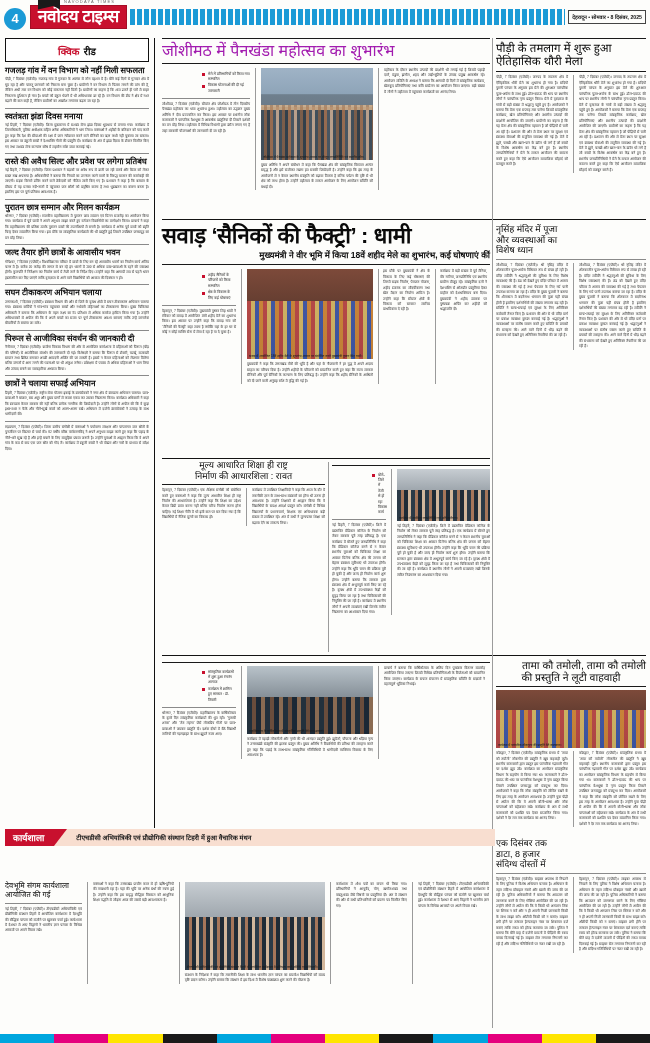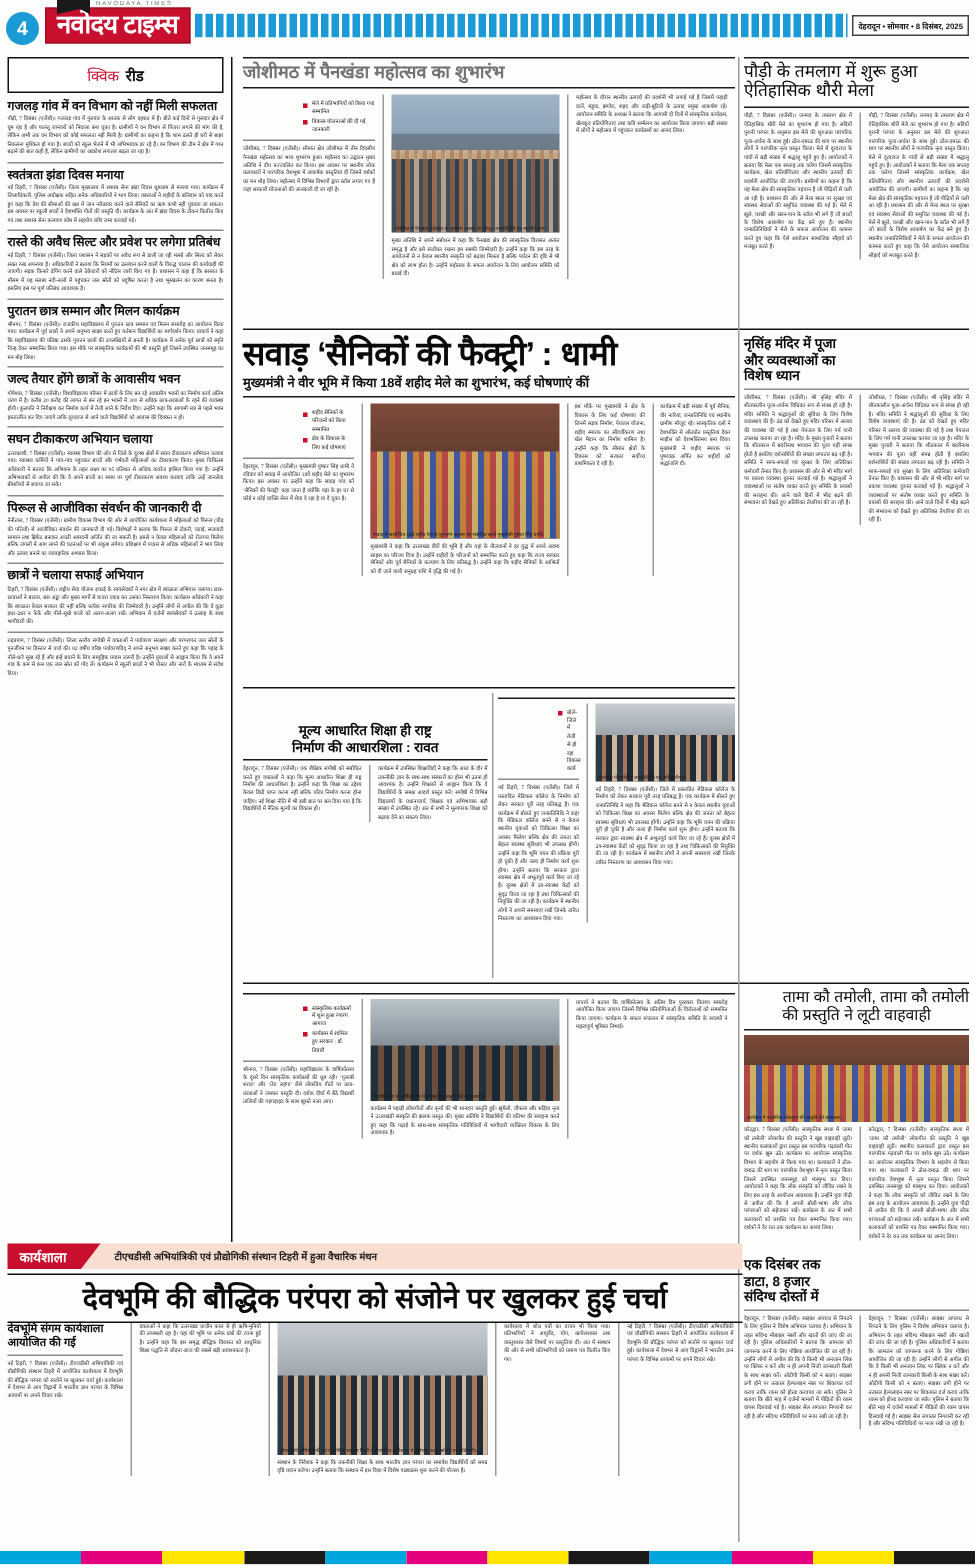--- a/index.html
+++ b/index.html
@@ -83,34 +83,34 @@
 
   
   .sidebar {
     position: absolute; left: 5px; top: 38px; width: 150px; height: 790px;
     border-right: 1px solid #111; padding-right: 5px;
   }
   .quickread {
     border: 1px solid #111; background: #fff;
     padding: 2px 4px; margin-bottom: 4px; text-align: center;
   }
-  .quickread .a { color: #c8102e; font-weight: normal; font-size: 10px; }
+  .quickread .a { color: #c8102e; font-weight: bold; font-size: 10px; }
   .quickread .b { color: #111; font-weight: bold; font-size: 10px; }
   .side-hl {
     font-size: 8.2px; font-weight: bold; color: #111;
     line-height: 1.15; margin: 3px 0 2px 0;
     font-family: Liberation Serif, serif;
   }
 
   
   .topA { position: absolute; left: 162px; top: 38px; width: 328px; }
   .topB { position: absolute; left: 496px; top: 38px; width: 150px; }
-  .head-lg { font-size: 12px; font-weight: bold; line-height: 1.12; color: #737373; }
+  .head-lg { font-size: 16px; font-weight: normal; line-height: 1.12; color: #a21caf; }
   .head-md { font-size: 11.5px; font-weight: normal; line-height: 1.15; color: #0a0a0a; }
-  .head-sm { font-size: 9px; font-weight: bold; line-height: 1.18; color: #0a0a0a; }
+  .head-sm { font-size: 9px; font-weight: normal; line-height: 1.18; color: #0a0a0a; }
 
   .bullets { font-size: 3.6px; line-height: 1.5; color: #111; }
   .bullets li { margin-bottom: 1px; list-style: none; position: relative; padding-left: 6px;}
   .bullets li:before { content:""; position:absolute; left:0; top:1.6px; width:3px; height:3px; background:#c8102e; }
 
   
   .photo { background: #cfd6da; position: relative; overflow: hidden; }
   .photo .cap {
     position: absolute; left: 0; bottom: 0; width: 100%;
     font-size: 3.2px; color: #1a1a1a; background: rgba(255,255,255,0.0);
@@ -160,21 +160,21 @@
   }
 
   
   .lead-block { position: absolute; left: 162px; top: 224px; width: 328px; }
   .lead-head {
     font-size: 22px; font-weight: bold; line-height: 1.05; color: #0a0a0a;
     letter-spacing: -0.3px;
   }
   .lead-sub {
     font-size: 8.6px; font-weight: bold; color: #111; line-height: 1.2;
-    text-align: left; margin-top: 3px;
+    text-align: right; margin-top: 3px;
   }
   .sidecol { position: absolute; left: 496px; width: 150px; }
 
   
   .strip {
     position: absolute; left: 5px; width: 490px; height: 17px;
     display: flex; align-items: stretch;
   }
   .strip .tag {
     background: #c8102e; color: #fff; font-size: 9px; font-weight: bold;
@@ -427,21 +427,21 @@
         <div class="body-text">जोशीमठ, 7 दिसंबर (एजेंसी)। श्री नृसिंह मंदिर में शीतकालीन पूजा-अर्चना विधिवत रूप से संपन्न हो रही है। मंदिर समिति ने श्रद्धालुओं की सुविधा के लिए विशेष व्यवस्थाएं की हैं। ठंड को देखते हुए मंदिर परिसर में अलाव की व्यवस्था की गई है तथा पेयजल के लिए गर्म पानी उपलब्ध कराया जा रहा है। मंदिर के मुख्य पुजारी ने बताया कि शीतकाल में बदरीनाथ भगवान की पूजा यहीं संपन्न होती है इसलिए दर्शनार्थियों की संख्या लगातार बढ़ रही है। समिति ने साफ-सफाई एवं सुरक्षा के लिए अतिरिक्त कर्मचारी तैनात किए हैं। प्रशासन की ओर से भी मंदिर मार्ग पर प्रकाश व्यवस्था दुरुस्त करवाई गई है। श्रद्धालुओं ने व्यवस्थाओं पर संतोष व्यक्त करते हुए समिति के प्रयासों की सराहना की। आने वाले दिनों में भीड़ बढ़ने की संभावना को देखते हुए अतिरिक्त तैयारियां की जा रही हैं।</div>
       </div>
       <div class="vrule" style="width:73px; padding-left:5px;">
         <div class="body-text">जोशीमठ, 7 दिसंबर (एजेंसी)। श्री नृसिंह मंदिर में शीतकालीन पूजा-अर्चना विधिवत रूप से संपन्न हो रही है। मंदिर समिति ने श्रद्धालुओं की सुविधा के लिए विशेष व्यवस्थाएं की हैं। ठंड को देखते हुए मंदिर परिसर में अलाव की व्यवस्था की गई है तथा पेयजल के लिए गर्म पानी उपलब्ध कराया जा रहा है। मंदिर के मुख्य पुजारी ने बताया कि शीतकाल में बदरीनाथ भगवान की पूजा यहीं संपन्न होती है इसलिए दर्शनार्थियों की संख्या लगातार बढ़ रही है। समिति ने साफ-सफाई एवं सुरक्षा के लिए अतिरिक्त कर्मचारी तैनात किए हैं। प्रशासन की ओर से भी मंदिर मार्ग पर प्रकाश व्यवस्था दुरुस्त करवाई गई है। श्रद्धालुओं ने व्यवस्थाओं पर संतोष व्यक्त करते हुए समिति के प्रयासों की सराहना की। आने वाले दिनों में भीड़ बढ़ने की संभावना को देखते हुए अतिरिक्त तैयारियां की जा रही हैं।</div>
       </div>
     </div>
   </div>
 
   <div class="hrule" style="left:162px; top:458px; width:328px;"></div>
 
-  <div style="position:absolute; left:162px; top:482px; width:163px;">
+  <div style="position:absolute; left:162px; top:460px; width:163px;">
     <div class="head-sm" style="text-align:center;">मूल्य आधारित शिक्षा ही राष्ट्र</div>
     <div class="head-sm" style="text-align:center;">निर्माण की आधारशिला : रावत</div>
     <div class="rule" style="margin:3px 0;"></div>
     <div style="display:flex; gap:5px;">
       <div style="width:79px;">
         <div class="body-text">देहरादून, 7 दिसंबर (एजेंसी)। एक शैक्षिक संगोष्ठी को संबोधित करते हुए वक्ताओं ने कहा कि मूल्य आधारित शिक्षा ही राष्ट्र निर्माण की आधारशिला है। उन्होंने कहा कि शिक्षा का उद्देश्य केवल डिग्री प्राप्त करना नहीं बल्कि चरित्र निर्माण करना होना चाहिए। नई शिक्षा नीति में भी इसी बात पर बल दिया गया है कि विद्यार्थियों में नैतिक मूल्यों का विकास हो।</div>
       </div>
       <div class="vrule" style="width:79px; padding-left:5px;">
         <div class="body-text">कार्यक्रम में उपस्थित शिक्षाविदों ने कहा कि आज के दौर में तकनीकी ज्ञान के साथ-साथ संस्कारों का होना भी उतना ही आवश्यक है। उन्होंने शिक्षकों से आह्वान किया कि वे विद्यार्थियों के समक्ष आदर्श प्रस्तुत करें। संगोष्ठी में विभिन्न विद्यालयों के प्रधानाचार्य, शिक्षक एवं अभिभावक बड़ी संख्या में उपस्थित रहे। अंत में सभी ने मूल्यपरक शिक्षा को बढ़ावा देने का संकल्प लिया।</div>
       </div>
@@ -526,21 +526,20 @@
         <div class="body-text">देहरादून, 7 दिसंबर (एजेंसी)। साइबर अपराध से निपटने के लिए पुलिस ने विशेष अभियान चलाया है। अभियान के तहत संदिग्ध मोबाइल नंबरों और खातों की जांच की जा रही है। पुलिस अधिकारियों ने बताया कि आमजन को जागरूक करने के लिए गोष्ठियां आयोजित की जा रही हैं। उन्होंने लोगों से अपील की कि वे किसी भी अनजान लिंक पर क्लिक न करें और न ही अपनी निजी जानकारी किसी के साथ साझा करें। ओटीपी किसी को न बताएं। साइबर ठगी होने पर तत्काल हेल्पलाइन नंबर पर शिकायत दर्ज कराएं ताकि रकम को होल्ड करवाया जा सके। पुलिस ने बताया कि बीते माह में दर्जनों मामलों में पीड़ितों की रकम वापस दिलवाई गई है। साइबर सेल लगातार निगरानी कर रही है और संदिग्ध गतिविधियों पर नजर रखी जा रही है।</div>
       </div>
     </div>
   </div>
 
   <div class="strip" style="top:829px;">
     <div class="tag">कार्यशाला</div>
     <div class="txt">टीएचडीसी अभियांत्रिकी एवं प्रौद्योगिकी संस्थान टिहरी में हुआ वैचारिक मंथन</div>
   </div>
 
-  <div class="banner-head" style="top:849px;">देवभूमि की बौद्धिक परंपरा को संजोने पर खुलकर हुई चर्चा</div>
 
   <div style="position:absolute; left:5px; top:882px; width:484px; display:flex; gap:5px;">
     <div style="width:78px;">
       <div class="head-sm" style="font-size:7.5px;">देवभूमि संगम कार्यशाला</div>
       <div class="head-sm" style="font-size:7.5px;">आयोजित की गई</div>
       <div class="rule-thin"></div>
       <div class="body-text">नई टिहरी, 7 दिसंबर (एजेंसी)। टीएचडीसी अभियांत्रिकी एवं प्रौद्योगिकी संस्थान टिहरी में आयोजित कार्यशाला में देवभूमि की बौद्धिक परंपरा को संजोने पर खुलकर चर्चा हुई। कार्यशाला में देशभर से आए विद्वानों ने भारतीय ज्ञान परंपरा के विभिन्न आयामों पर अपने विचार रखे।</div>
     </div>
     <div class="vrule" style="width:88px; padding-left:5px;">
       <div class="body-text">वक्ताओं ने कहा कि उत्तराखंड प्राचीन काल से ही ऋषि-मुनियों की तपस्थली रहा है। यहां की भूमि पर अनेक ग्रंथों की रचना हुई है। उन्होंने कहा कि इस समृद्ध बौद्धिक विरासत को आधुनिक शिक्षा पद्धति से जोड़ना आज की सबसे बड़ी आवश्यकता है।</div>

